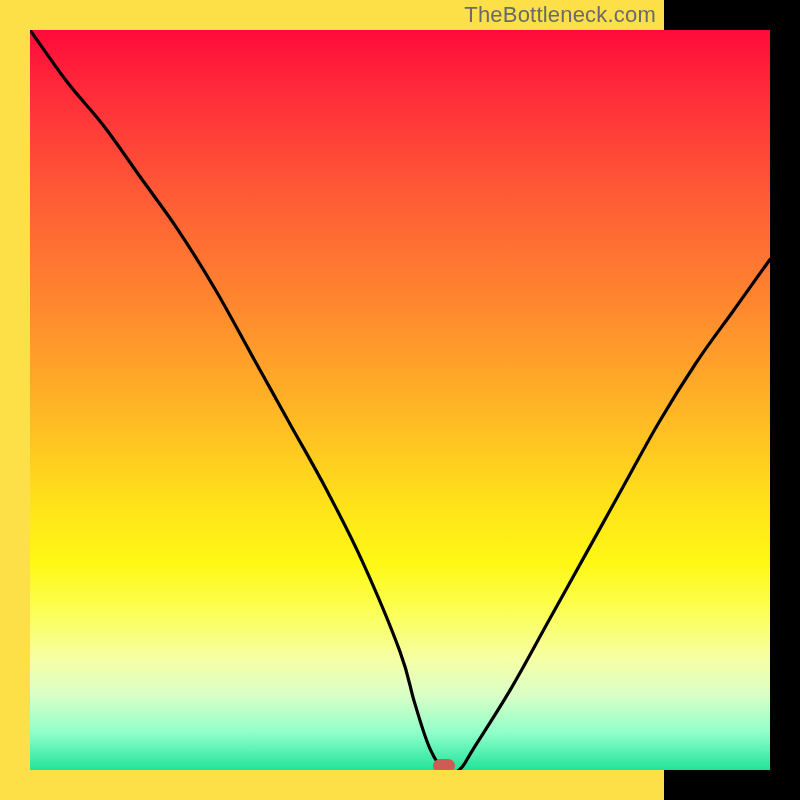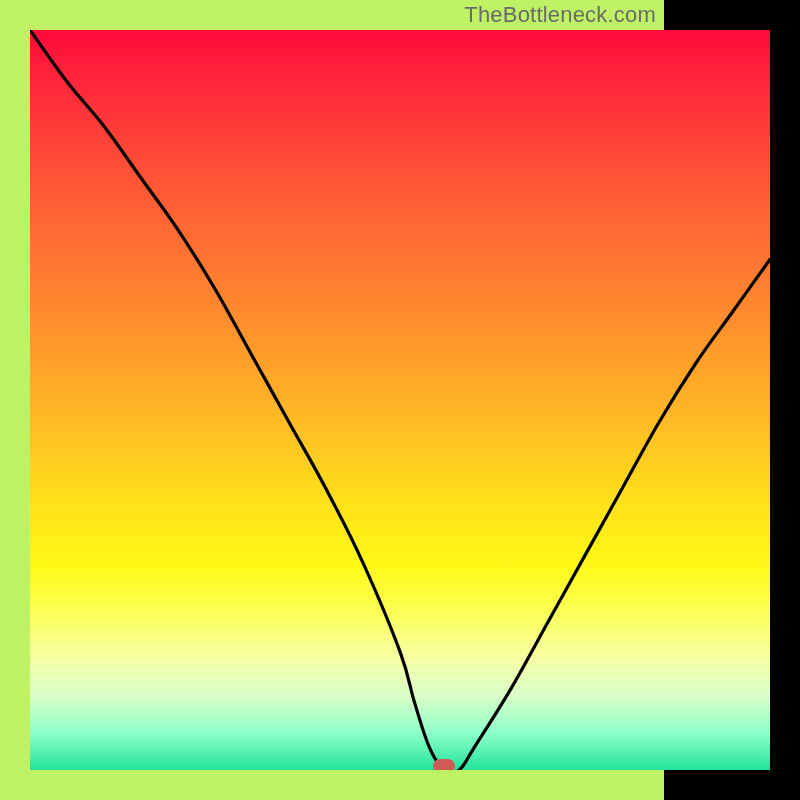--- a/index.html
+++ b/index.html
@@ -8,21 +8,21 @@
     width: 800px;
     height: 800px;
     background: #000;
     overflow: hidden;
     font-family: Arial, Helvetica, sans-serif;
   }
   .stage {
     position: relative;
     width: 664px;
     height: 800px;
-    background: #bef264;
+    background: #fde047;
   }
   .watermark {
     position: absolute;
     top: 2px;
     right: 8px;
     color: #6a6a6a;
     font-size: 22px;
     font-weight: 500;
     letter-spacing: 0.2px;
     z-index: 5;

